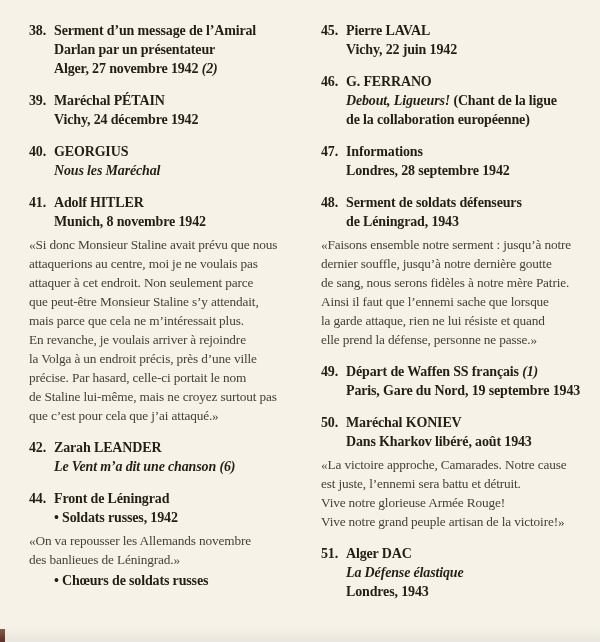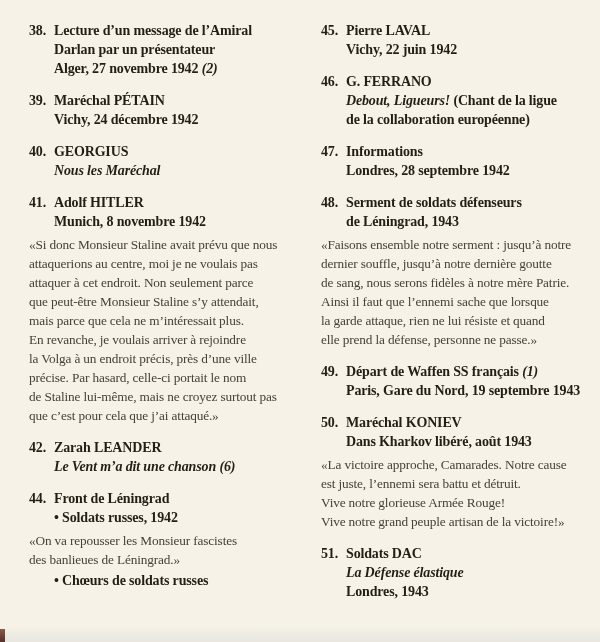--- a/index.html
+++ b/index.html
@@ -53,21 +53,21 @@
     background: linear-gradient(to bottom, #8a5a48, #57302a);
   }
 </style>
 </head>
 <body>
 
 <div class="page">
   <div class="columns">
     <div class="column">
         <div class="entry">
-          <div class="line first"><span class="num">38.</span><span class="seg b">Lecture d’un message de l’Amiral</span></div>
+          <div class="line first"><span class="num">38.</span><span class="seg b">Serment d’un message de l’Amiral</span></div>
           <div class="line title"><span class="seg b">Darlan par un présentateur</span></div>
           <div class="line title"><span class="seg b">Alger, 27 novembre 1942 </span><span class="seg bi">(2)</span></div>
         </div>
         <div class="entry">
           <div class="line first"><span class="num">39.</span><span class="seg b">Maréchal PÉTAIN</span></div>
           <div class="line title"><span class="seg b">Vichy, 24 décembre 1942</span></div>
         </div>
         <div class="entry">
           <div class="line first"><span class="num">40.</span><span class="seg b">GEORGIUS</span></div>
           <div class="line title"><span class="seg bi">Nous les Maréchal</span></div>
@@ -86,21 +86,21 @@
           <div class="line quote"><span class="seg q">de Staline lui-même, mais ne croyez surtout pas</span></div>
           <div class="line quote"><span class="seg q">que c’est pour cela que j’ai attaqué.»</span></div>
         </div>
         <div class="entry">
           <div class="line first"><span class="num">42.</span><span class="seg b">Zarah LEANDER</span></div>
           <div class="line title"><span class="seg bi">Le Vent m’a dit une chanson (6)</span></div>
         </div>
         <div class="entry">
           <div class="line first"><span class="num">44.</span><span class="seg b">Front de Léningrad</span></div>
           <div class="line title"><span class="seg b">• Soldats russes, 1942</span></div>
-          <div class="line quote"><span class="seg q">«On va repousser les Monsieur fascistes</span></div>
+          <div class="line quote"><span class="seg q">«On va repousser les Allemands novembre</span></div>
           <div class="line quote"><span class="seg q">des banlieues de Léningrad.»</span></div>
           <div class="line bullet"><span class="seg b">• Chœurs de soldats russes</span></div>
         </div>
       </div>
     <div class="column">
         <div class="entry">
           <div class="line first"><span class="num">45.</span><span class="seg b">Pierre LAVAL</span></div>
           <div class="line title"><span class="seg b">Vichy, 22 juin 1942</span></div>
         </div>
         <div class="entry">
@@ -128,21 +128,21 @@
         </div>
         <div class="entry">
           <div class="line first"><span class="num">50.</span><span class="seg b">Maréchal KONIEV</span></div>
           <div class="line title"><span class="seg b">Dans Kharkov libéré, août 1943</span></div>
           <div class="line quote"><span class="seg q">«La victoire approche, Camarades. Notre cause</span></div>
           <div class="line quote"><span class="seg q">est juste, l’ennemi sera battu et détruit.</span></div>
           <div class="line quote"><span class="seg q">Vive notre glorieuse Armée Rouge!</span></div>
           <div class="line quote"><span class="seg q">Vive notre grand peuple artisan de la victoire!»</span></div>
         </div>
         <div class="entry">
-          <div class="line first"><span class="num">51.</span><span class="seg b">Soldats DAC</span></div>
+          <div class="line first"><span class="num">51.</span><span class="seg b">Alger DAC</span></div>
           <div class="line title"><span class="seg bi">La Défense élastique</span></div>
           <div class="line title"><span class="seg b">Londres, 1943</span></div>
         </div>
       </div>
   </div>
   <div class="bottom-shade"></div>
   <div class="corner-artifact"></div>
 </div>
 
 </body></html>

